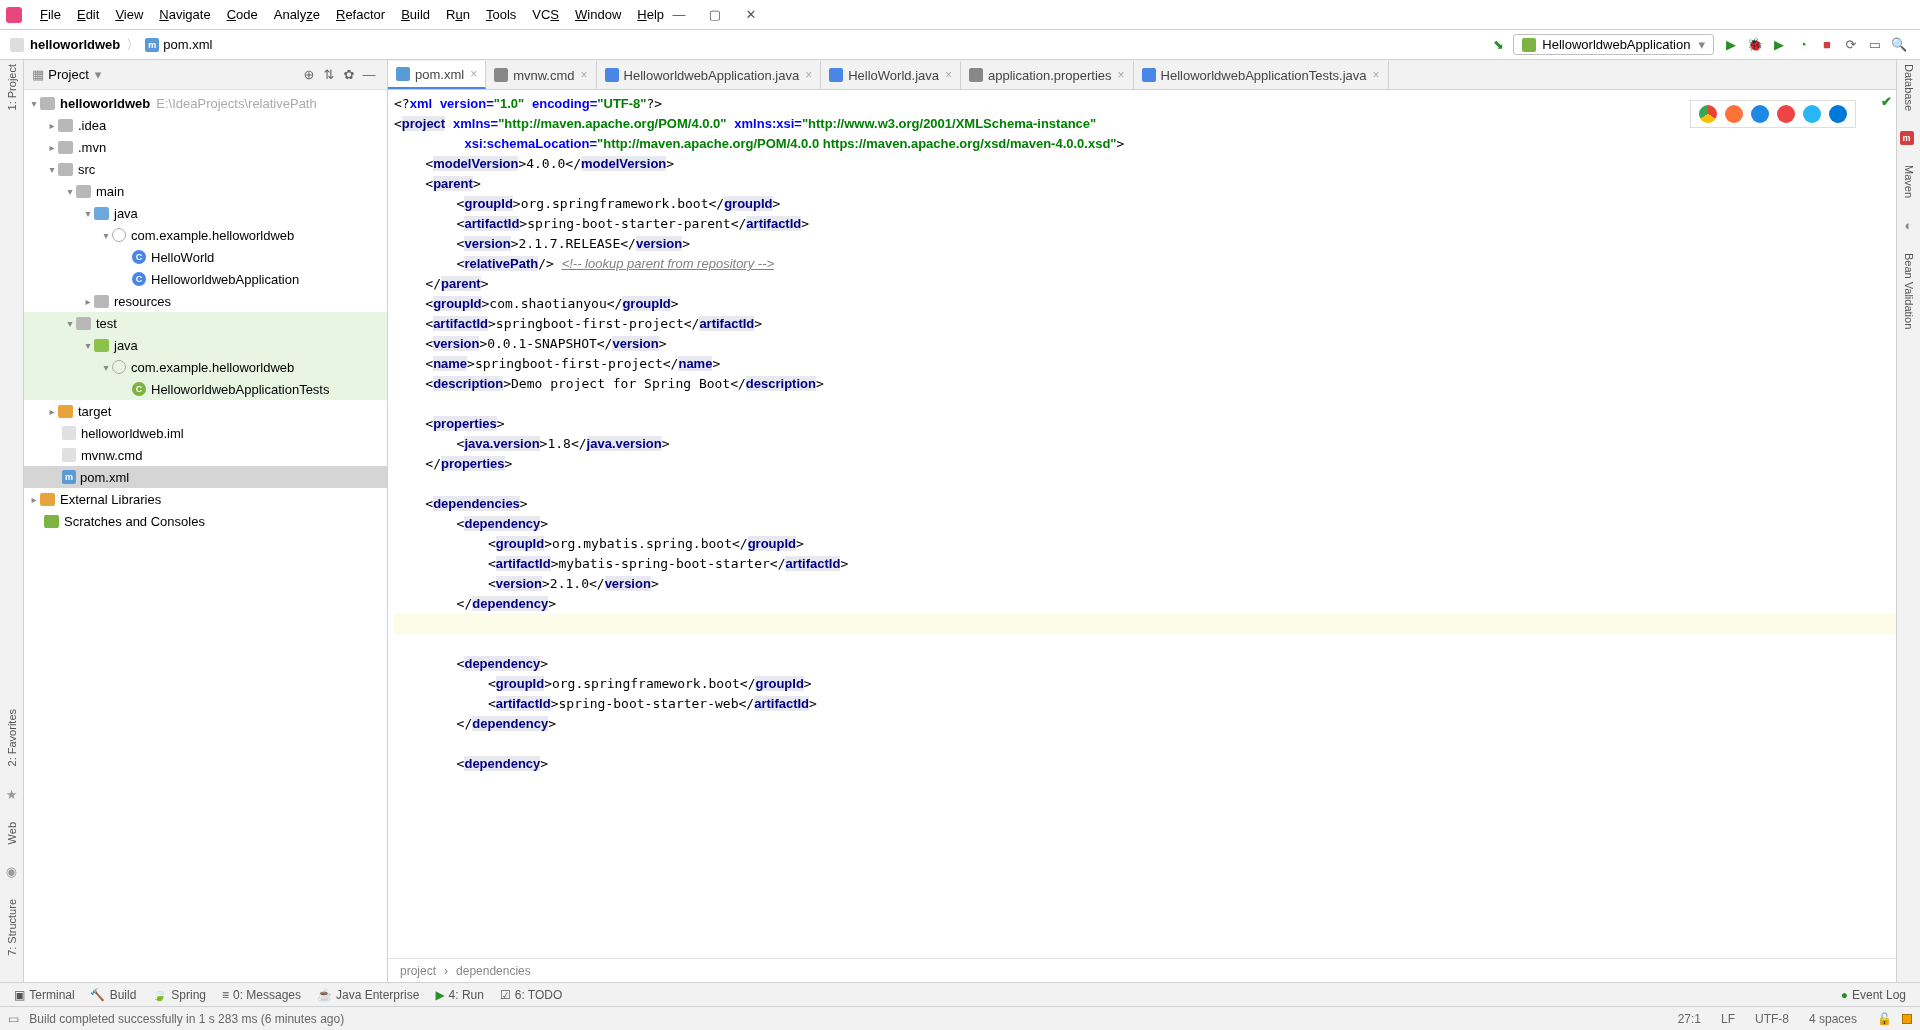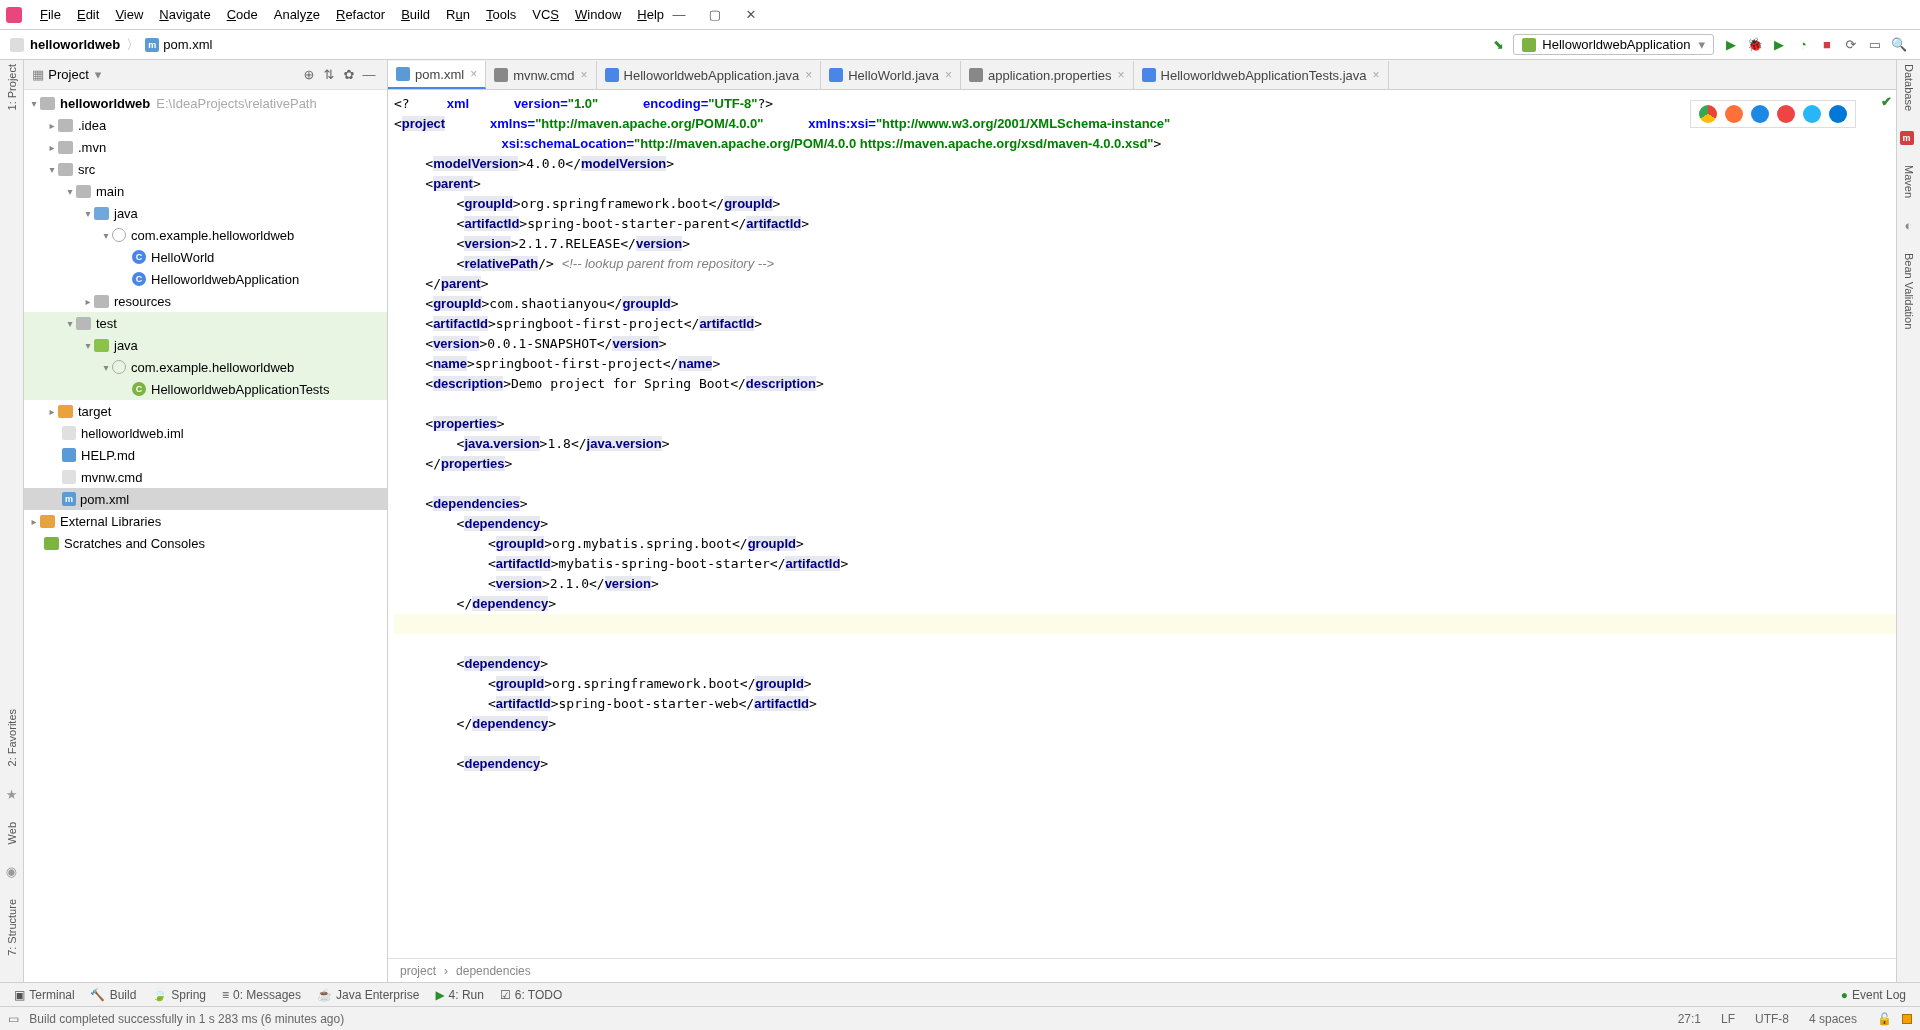--- a/index.html
+++ b/index.html
@@ -46,23 +46,23 @@
 .editor-area { flex:1; display:flex; flex-direction:column; min-width:0; }
 .tabstrip { height:30px; display:flex; align-items:flex-end; background:#f2f2f2; border-bottom:1px solid #d0d0d0; }
 .tab { height:28px; padding:0 8px; display:flex; align-items:center; border-right:1px solid #d0d0d0; background:#f2f2f2; font-size:13px; color:#444; }
 .tab.active { background:#fff; border-bottom:2px solid #4a86e8; }
 .tab .close { margin-left:6px; color:#aaa; font-size:12px; }
 .tab-ico { width:14px; height:14px; border-radius:2px; margin-right:5px; }
 .editor { flex:1; display:flex; overflow:hidden; position:relative; }
 .gutter { width:50px; background:#fff; border-right:1px solid #eee; text-align:right; padding:4px 10px 4px 0; font-family:Consolas,monospace; font-size:13px; color:#b0b0b0; line-height:20px; }
 .code { flex:1; padding:4px 0 4px 6px; font-family:Consolas,monospace; font-size:13px; line-height:20px; white-space:pre; overflow:hidden; }
 .code .tag { color:#000080; font-weight:bold; background:#e8e8f0; }
-.code .attr { color:#0000ff; font-weight:bold;margin-left:37px; }
+.code .attr { color:#0000ff; font-weight:bold; }
 .code .str { color:#008000; font-weight:bold; }
-.code .comment { color:#808080; font-style:italic; }
+.code .comment { color:#808080; font-style:italic;text-decoration:underline; }
 .code .hl-line { background:#fcfce8; display:inline-block; width:100%; }
 .browser-box { position:absolute; right:40px; top:10px; background:#fff; border:1px solid #ddd; padding:4px 8px; display:flex; gap:8px; }
 .browser-box span { width:18px; height:18px; border-radius:50%; }
 .check-mark { position:absolute; right:4px; top:4px; color:#2a8f2a; font-weight:bold; }
 .crumb-bar { height:24px; border-top:1px solid #e0e0e0; display:flex; align-items:center; padding:0 12px; color:#888; font-size:12px; gap:8px; }
 .bottom-tools { height:24px; background:#f2f2f2; border-top:1px solid #d0d0d0; display:flex; align-items:center; padding:0 6px; font-size:12px; }
 .bottom-tools .bt { padding:0 8px; display:flex; align-items:center; gap:4px; color:#555; }
 .bottom-tools .flex { flex:1; }
 .status-bar { height:24px; background:#f2f2f2; border-top:1px solid #d0d0d0; display:flex; align-items:center; padding:0 8px; font-size:12px; color:#666; }
 .status-bar .flex { flex:1; }
@@ -215,24 +215,20 @@
           <span>HelloworldwebApplicationTests</span>
         </div>
       <div class="tree-row" style="padding-left:22px">
           <span class="arrow">▸</span>
           <div class="folder-ico orange"></div>
           <span>target</span>
         </div>
       <div class="tree-row" style="padding-left:38px">
           <div class="file-ico"></div>
           <span>helloworldweb.iml</span>
-        </div>
-      <div class="tree-row" style="padding-left:38px">
-          <div class="file-ico" style="background:#5b9bd5"></div>
-          <span>HELP.md</span>
         </div>
       <div class="tree-row" style="padding-left:38px">
           <div class="file-ico"></div>
           <span>mvnw.cmd</span>
         </div>
       <div class="tree-row sel" style="padding-left:38px">
           <div class="m-ico">m</div>
           <span>pom.xml</span>
         </div>
       <div class="tree-row" style="padding-left:4px">

